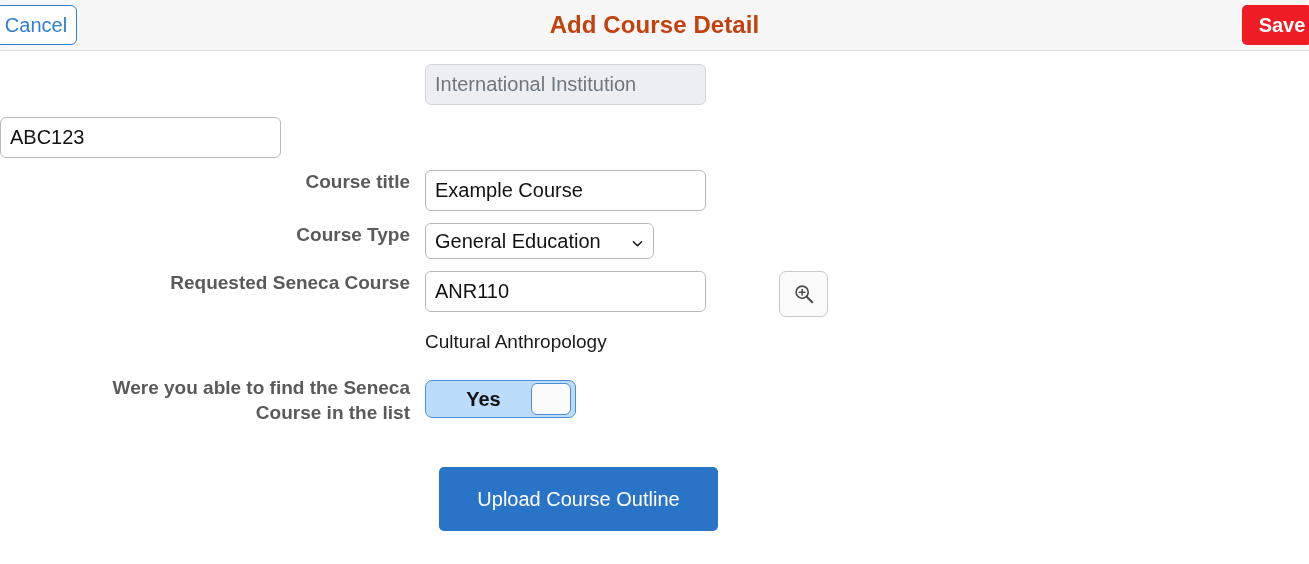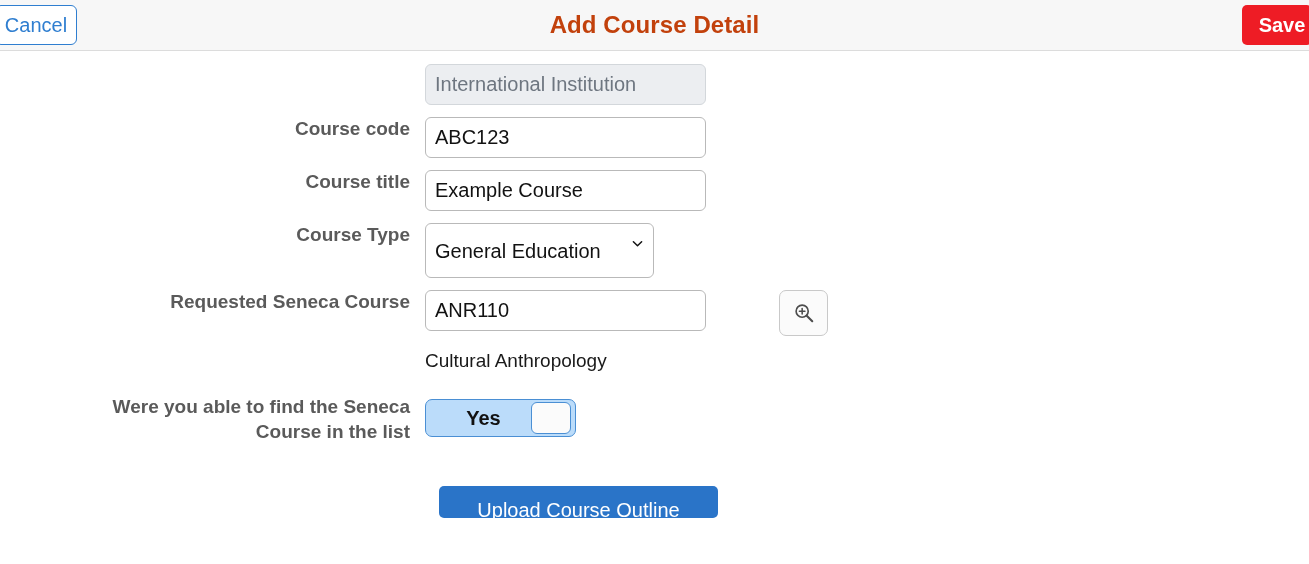--- a/index.html
+++ b/index.html
@@ -116,21 +116,21 @@
   }
   .text-input.disabled {
     background: #eceef1;
     border-color: #d3d7db;
     color: #6e7680;
   }
 
   .select-input {
     box-sizing: border-box;
     width: 229px;
-    height: 55px;
+    height: 36px;
     padding: 0 30px 0 9px;
     font-size: 20px;
     font-family: "Liberation Sans", sans-serif;
     color: #121212;
     background-color: #ffffff;
     border: 1px solid #b9b9b9;
     border-radius: 6px;
     outline: none;
     -webkit-appearance: none;
     -moz-appearance: none;
@@ -210,21 +210,21 @@
   }
 
   
   .upload-row {
     margin-top: 42px;
     padding-left: 439px;
   }
   .upload-btn {
     box-sizing: border-box;
     width: 279px;
-    height: 32px;
+    height: 64px;
     background: #2a74c8;
     border: none;
     border-radius: 5px;
     color: #ffffff;
     font-size: 20px;
     font-family: "Liberation Sans", sans-serif;
     text-align: center;
     line-height: 48px;
     padding: 0;
     cursor: pointer;
@@ -242,21 +242,20 @@
 <div class="form">
 
   <div class="row">
     <div class="label-col"></div>
     <div class="field-col">
       <input class="text-input disabled" type="text" disabled="" value="International Institution" style="">
     </div>
   </div>
 
   <div class="row">
-    <div class="label-col">Course code</div>
     <div class="field-col">
       <input class="text-input" type="text" value="ABC123" style="">
     </div>
   </div>
 
   <div class="row">
     <div class="label-col">Course title</div>
     <div class="field-col">
       <input class="text-input" type="text" value="Example Course" style="">
     </div>

